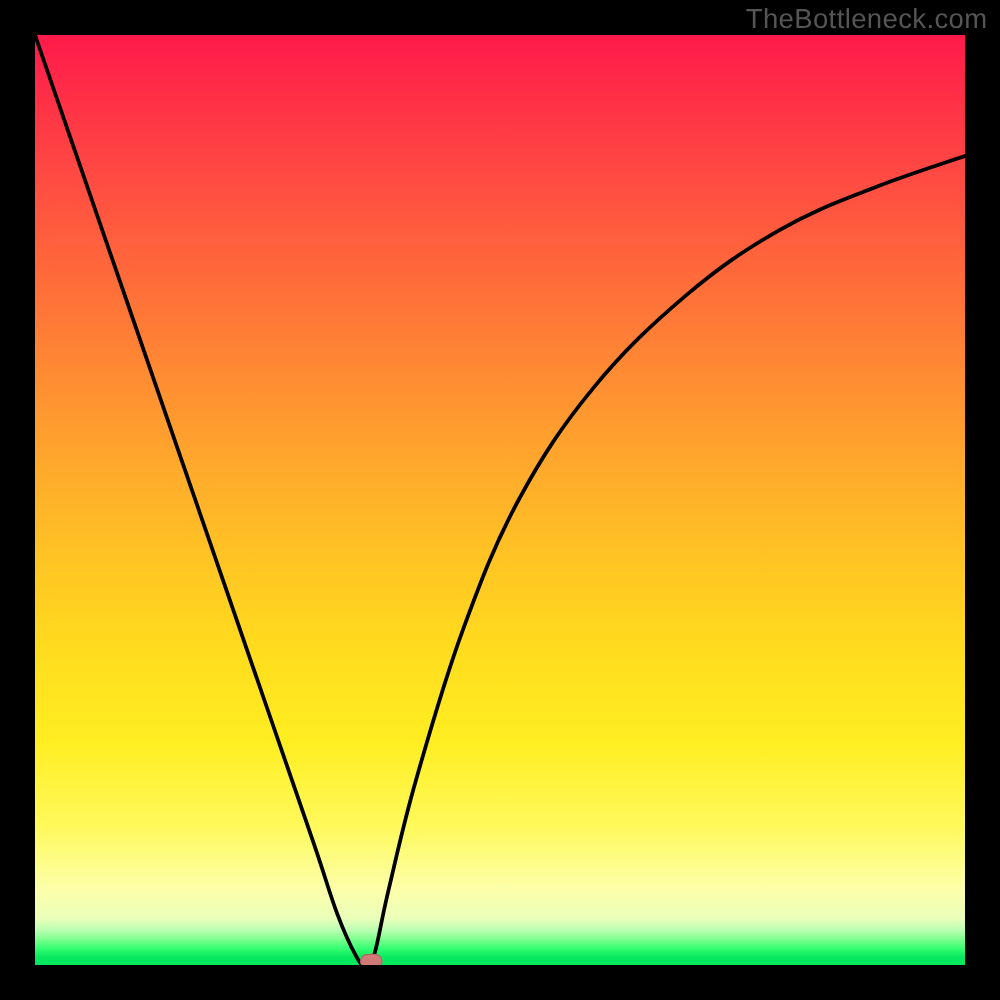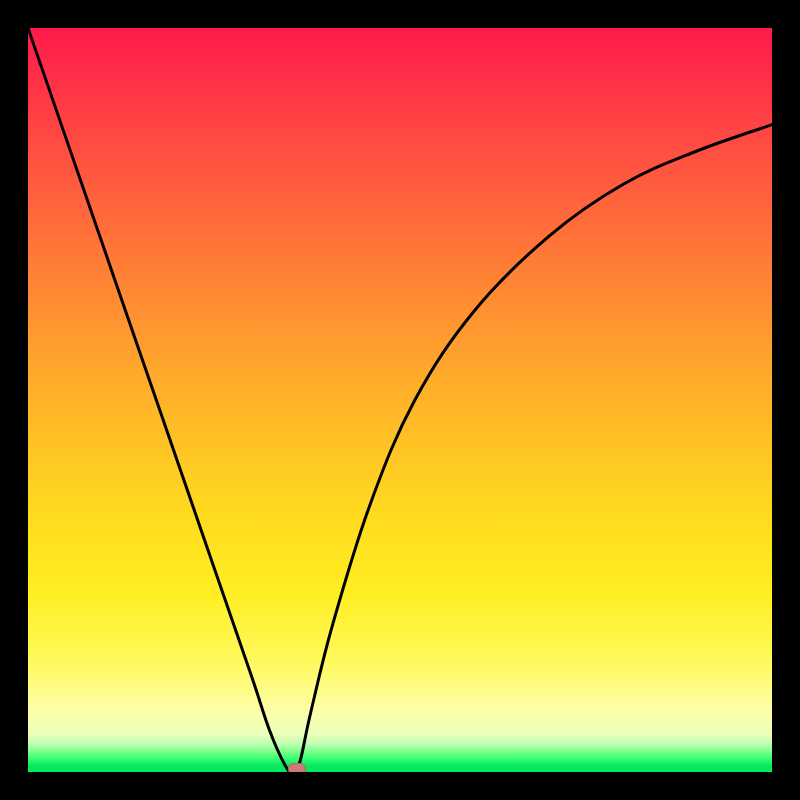--- a/index.html
+++ b/index.html
@@ -74,20 +74,21 @@
     border-radius: 6px;
     background: #d07a78;
     box-shadow: 0 0 0 1px rgba(0,0,0,0.15) inset;
   }
 </style>
 </head>
 <body>
 
 <div class="wrapper">
 
+  <div class="watermark">TheBottleneck.com</div>
 
   <div class="plot">
     <div class="gradient"></div>
 
     <svg class="curve" viewBox="0 0 744 744" preserveAspectRatio="none">
       <path fill="none" stroke="#000000" stroke-width="3" stroke-linecap="round" stroke-linejoin="round" d="M 0.00 0.00 C 6.82 19.78, 23.56 68.32, 37.20 107.88 C 50.84 147.44, 60.76 176.20, 74.40 215.76 C 88.04 255.32, 97.96 284.08, 111.60 323.64 C 125.24 363.20, 135.16 391.96, 148.80 431.52 C 162.44 471.08, 172.36 499.84, 186.00 539.40 C 199.64 578.96, 212.97 617.27, 223.20 647.28 C 233.43 677.29, 235.66 686.71, 241.80 703.08 C 247.94 719.45, 252.59 729.06, 256.68 736.56 C 260.77 744.06, 261.39 744.27, 264.12 744.00 C 266.85 743.73, 268.15 745.98, 271.56 735.07 C 274.97 724.16, 276.58 710.12, 282.72 684.48 C 288.86 658.84, 294.13 633.39, 305.04 595.20 C 315.95 557.01, 327.24 517.08, 342.24 476.16 C 357.24 435.24, 367.78 407.46, 386.88 372.00 C 405.98 336.54, 421.85 312.73, 446.40 282.72 C 470.95 252.71, 493.52 231.51, 520.80 208.32 C 548.08 185.13, 567.92 171.93, 595.20 156.24 C 622.48 140.55, 642.32 133.67, 669.60 122.76 C 696.88 111.85, 730.36 101.49, 744.00 96.72"></path>
     </svg>
 
     <div class="marker" style="left: 260.328px; top: 735.024px; background: rgb(208, 122, 120);"></div>
   </div>

